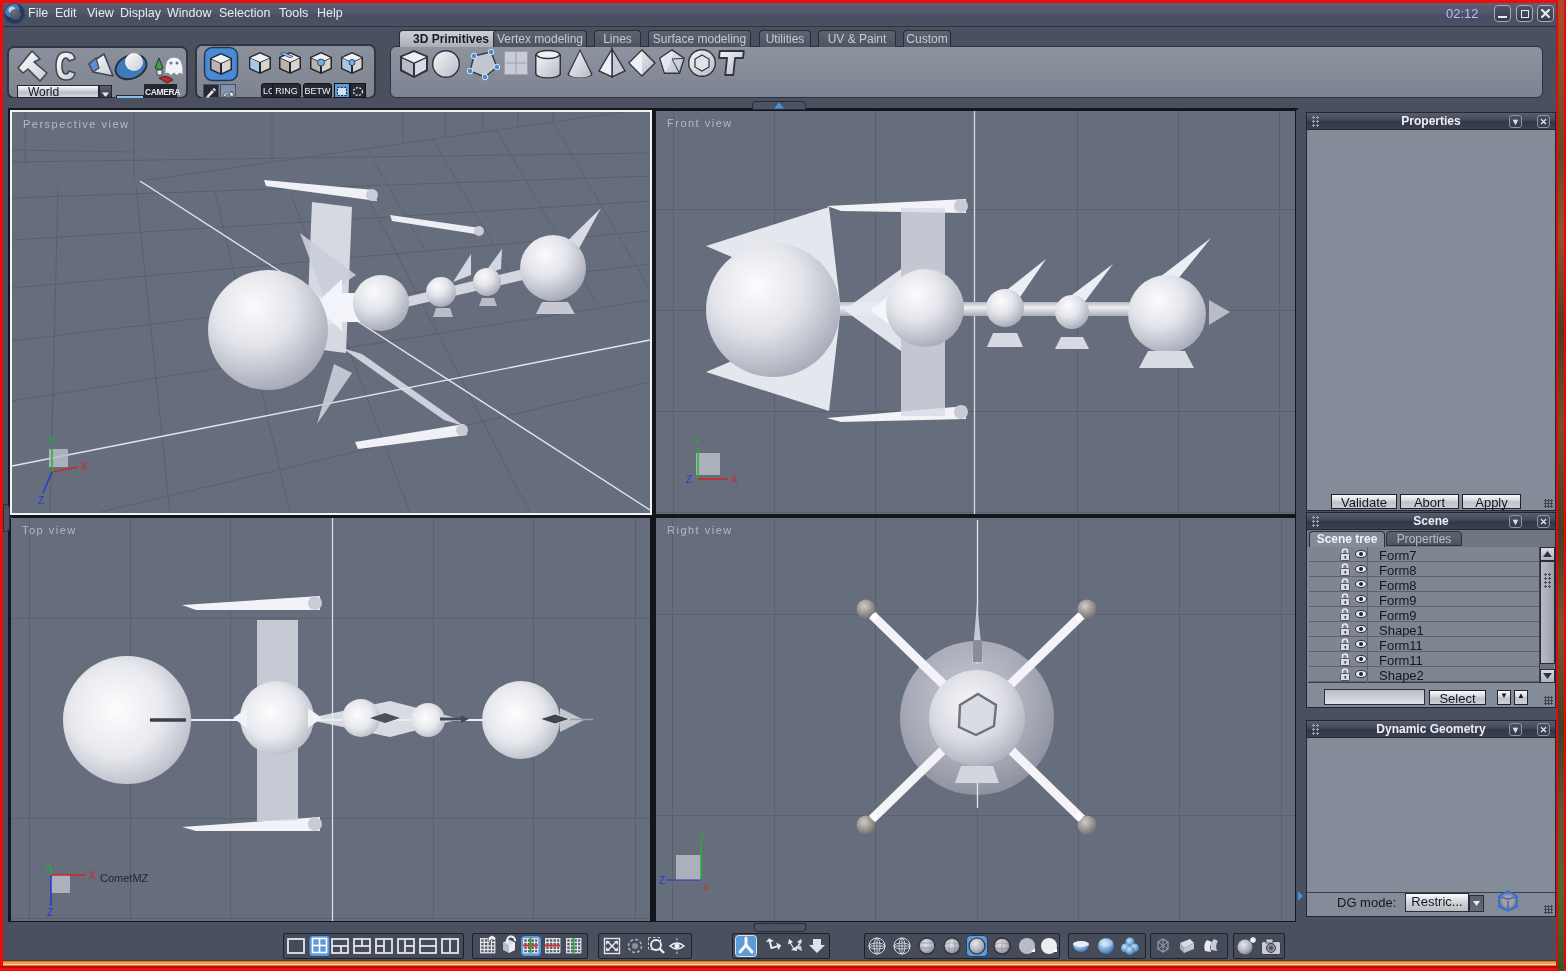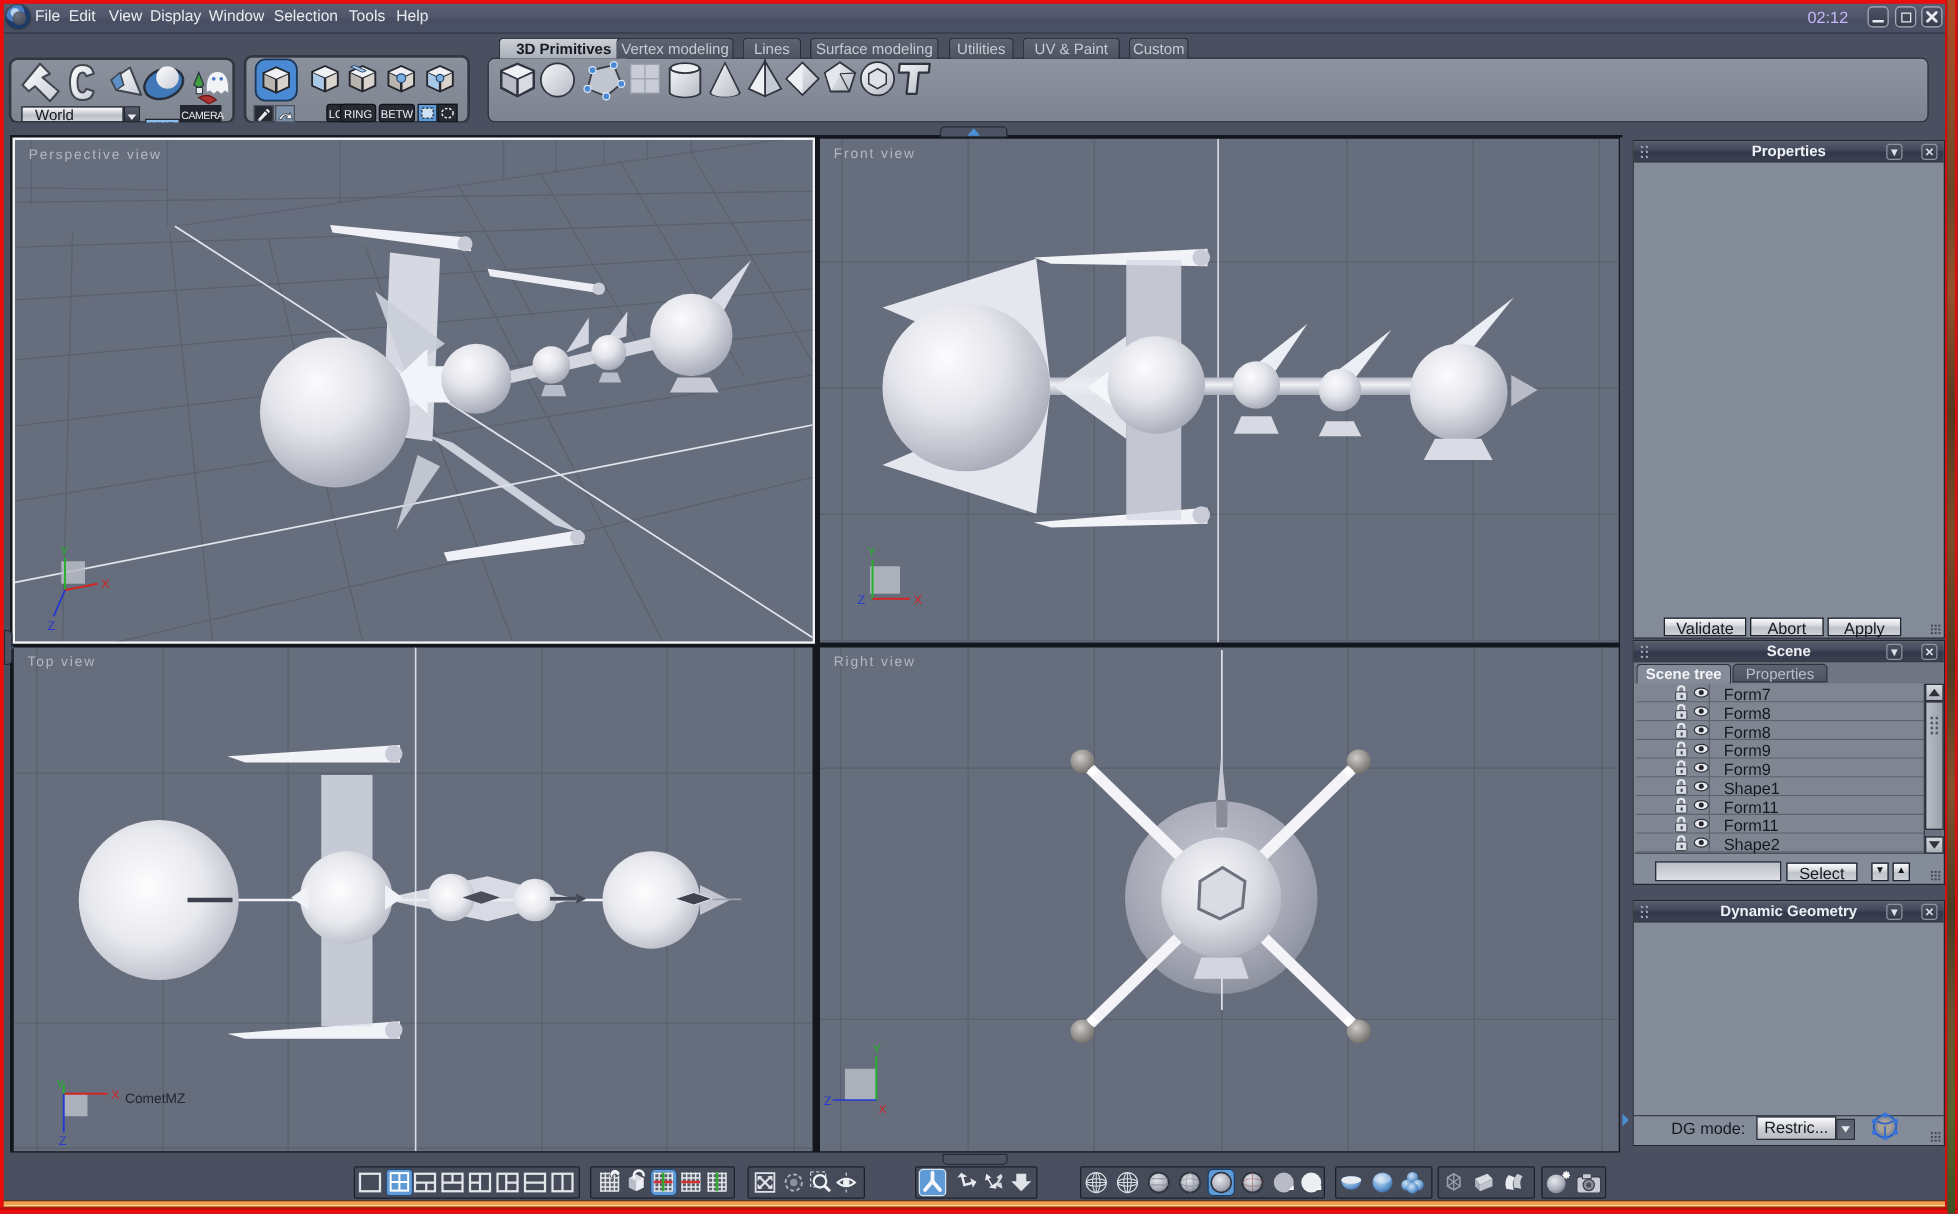--- a/index.html
+++ b/index.html
@@ -113,21 +113,21 @@
         <circle cx="168" cy="15" r="1.5" fill="#4a7ac0"></circle>
       <path d="M146,20 l4,-10 4,10 -4,2 z" fill="#3fa03f" stroke="#2a3340" stroke-width="1"></path>
       <rect x="148" y="22" width="5" height="5" fill="#e8eaee" stroke="#2a3340" stroke-width="0.8"></rect>
       <path d="M150,30 q8,-4 14,2 l-6,3 z" fill="#b03030" stroke="#6a1a1a" stroke-width="1"></path>
     </svg>
     <div style="position:absolute; left:8px; top:37px; width:82px; height:13px; background:linear-gradient(180deg,#fdfdfe,#b9bdc5 60%,#d6d9de); border:1px solid #23262e; font-size:12px; color:#15181e; padding-left:10px; line-height:12px;">World</div>
     <div style="position:absolute; left:90px; top:37px; width:13px; height:13px; background:linear-gradient(180deg,#5a5f6d,#343946); border:1px solid #23262e;"><svg width="11" height="11">
           <polygon points="5.5,8 9,3.5 2,3.5" fill="#e8eaf0"></polygon>
         </svg></div>
     <div style="position:absolute; left:107px; top:36px; width:28px; height:15px; background:linear-gradient(180deg,#8ec0ea,#5e9ad6); border:1px solid #23262e; font-size:10px; font-weight:bold; color:#132030; text-align:center; line-height:14px;margin-top:11px;">XYZ</div>
-    <div style="position:absolute; left:135px; top:36px; width:33px; height:15px; background:#22262e; border:1px solid #23262e; font-size:8.5px; font-weight:normal; color:#e9eaee; text-align:right; line-height:14px; letter-spacing:-0.4px;">CAMERA</div>
+    <div style="position:absolute; left:135px; top:36px; width:33px; height:15px; background:#22262e; border:1px solid #23262e; font-size:8.5px; font-weight:bold; color:#e9eaee; text-align:right; line-height:14px; letter-spacing:-0.4px;">CAMERA</div>
   </div>
   <div class="groupbox" style="left:195px; top:44px; width:181px; height:55px;">
     <svg width="177" height="51" style="position:absolute;left:0;top:0">
       <defs>
         <g id="cubeic">
           <polygon points="11,0 22,5 22,17 11,22 0,17 0,5" fill="#23262e"></polygon>
           <polygon points="11,1.5 20.5,5.8 11,10 1.5,5.8" fill="#f0f1f5"></polygon>
           <polygon points="1.5,6.5 10,10.5 10,20 1.5,16 " fill="#b9b4ad"></polygon>
           <polygon points="20.5,6.5 12,10.5 12,20 20.5,16" fill="#d8d4cd"></polygon>
         </g>

